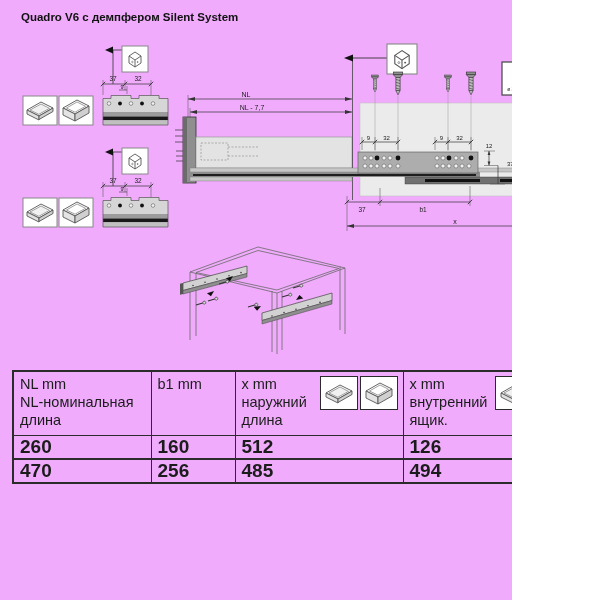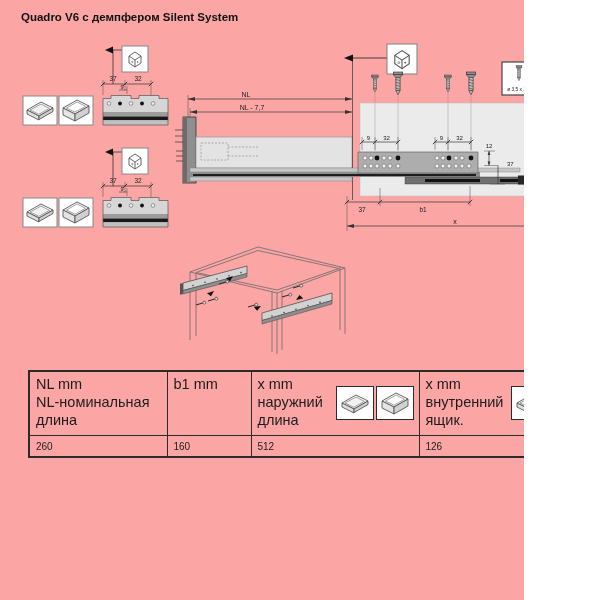--- a/index.html
+++ b/index.html
@@ -1,28 +1,28 @@
 <!DOCTYPE html>
 <html><head>
 <meta charset="utf-8">
 <style>
   html,body{margin:0;padding:0;background:#fff;}
-  .page{position:relative;width:524px;height:600px;background:#fca5a5;overflow:hidden;
-        font-family:"Liberation Sans",sans-serif;color:#1c1c1c;}
+  .page{position:relative;width:480px;height:600px;background:#f0abfc;overflow:hidden;
+        font-family:"Liberation Sans",sans-serif;color:#1c1c1c;padding-left:32px;}
   .title{position:absolute;left:21px;top:11px;font-size:11.5px;font-weight:600;color:#111;}
   svg.diagram{position:absolute;left:0;top:0;}
   svg text{font-family:"Liberation Sans",sans-serif;fill:#222;}
-  .tblwrap{position:absolute;left:28px;top:370px;}
+  .tblwrap{position:absolute;left:12px;top:370px;}
   table.dim{border-collapse:collapse;table-layout:fixed;width:563px;border:2.5px solid #2b2b2b;}
   table.dim th,table.dim td{border:1.4px solid #2b2b2b;}
   table.dim th{height:58px;vertical-align:top;text-align:left;padding:3px 5px 2px 6px;
       font-size:14.5px;font-weight:400;line-height:1.25;}
-  table.dim td{height:20px;padding:0 6px;font-size:10px;font-weight:400;vertical-align:middle;}
+  table.dim td{height:20px;padding:0 6px;font-size:19px;font-weight:700;vertical-align:middle;}
   tr.g td{border-top-width:2.4px;}
-  .hcell{display:flex;align-items:center;}
+  .hcell{display:flex;align-items:flex-start;}
   .hcell.sb{justify-content:space-between;}
   .hcell.gp{gap:8px;}
   .hicons{display:flex;gap:2px;margin-top:1px;flex:0 0 auto;}
   .ibox{width:36px;height:32px;border:1.6px solid #2b2b2b;display:flex;align-items:center;
         justify-content:center;background:#fff;}
 </style>
 </head>
 <body>
 
 <div class="page">
@@ -343,16 +343,22 @@
           </th>
         </tr>
       </thead>
       <tbody>
         <tr>
           <td>260</td>
           <td>160</td>
           <td>512</td>
           <td>126</td>
         </tr>
+        <tr class="g">
+          <td>470</td>
+          <td>256</td>
+          <td>485</td>
+          <td>494</td>
+        </tr>
       </tbody>
     </table>
   </div>
 </div>
 
 </body></html>

